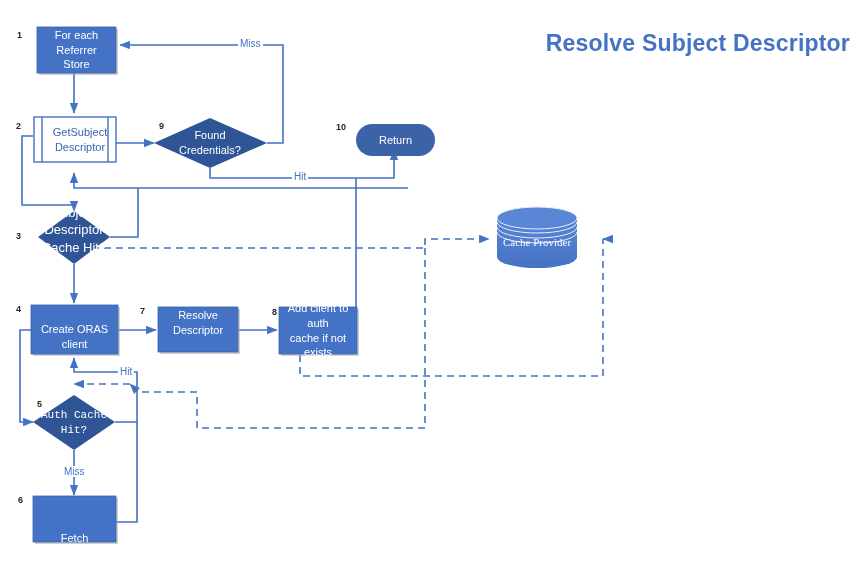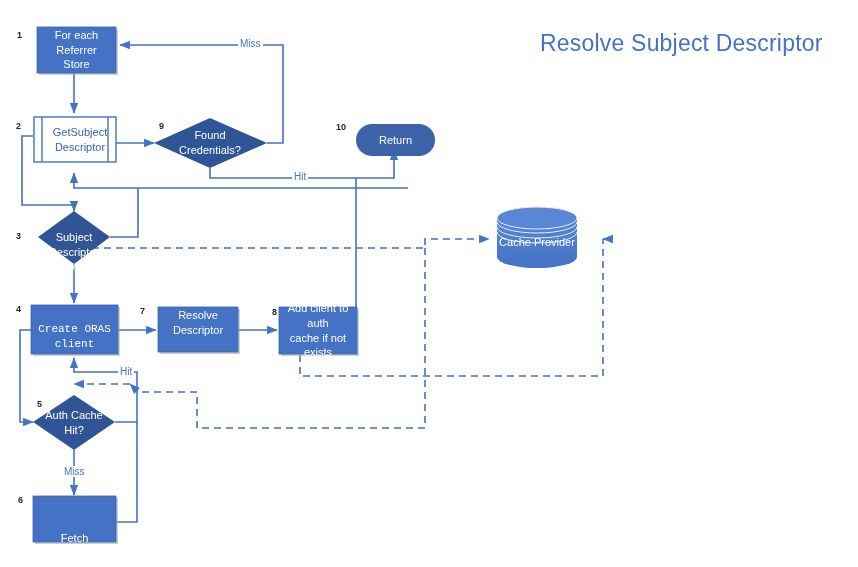--- a/index.html
+++ b/index.html
@@ -4,25 +4,26 @@
 <style>
   html,body{margin:0;padding:0;background:#ffffff;}
   body{
     width:858px;height:567px;position:relative;overflow:hidden;
     font-family:"Liberation Sans","DejaVu Sans",sans-serif;
   }
   #canvas{position:absolute;left:0;top:0;width:858px;height:567px;}
   .diagram-title{
     position:absolute;
     left:540px;top:30px;width:310px;
-    text-align:left;
+    text-align:right;
     font-size:23px;
     color:#4472C4;
     letter-spacing:.2px;
     white-space:nowrap;
+    font-weight:bold;
   }
   .step-num{
     position:absolute;
     font-size:9px;
     font-weight:bold;
     color:#262626;
   }
   .node-label{
     position:absolute;
     display:flex;
@@ -176,39 +177,39 @@
 <div class="step-num" style="left:272px;top:307px;">8</div>
 <div class="step-num" style="left:159px;top:121px;">9</div>
 <div class="step-num" style="left:336px;top:122px;">10</div>
 
 <div class="node-label" style="left:37px;top:27px;width:79px;height:46px;">For each Referrer
 Store</div>
 
 <div class="node-label dark" style="left:42px;top:117px;width:76px;height:45px;">GetSubject
 Descriptor</div>
 
-<div class="node-label" style="left:38px;top:227px;width:72px;height:50px;font-size:11px;">Subject
+<div class="node-label" style="left:38px;top:205px;width:72px;height:50px;font-size:13px;">Subject
 Descriptor
 Cache Hit?</div>
 
-<div class="node-label" style="left:31px;top:305px;width:87px;height:63px;font-family:Liberation Mono, monospace;">Create ORAS client</div>
-
-<div class="node-label" style="left:34px;top:395px;width:80px;height:55px;">Auth Cache Hit?</div>
+<div class="node-label" style="left:31px;top:305px;width:87px;height:63px;">Create ORAS client</div>
+
+<div class="node-label" style="left:34px;top:395px;width:80px;height:55px;font-family:Liberation Mono, monospace;">Auth Cache Hit?</div>
 
 <div class="node-label" style="left:33px;top:496px;width:83px;height:46px;margin-top:42px;">Fetch Credentials
 Using Auth Provider</div>
 
 <div class="node-label" style="left:158px;top:307px;width:80px;height:31px;">Resolve Descriptor</div>
 
 <div class="node-label" style="left:279px;top:307px;width:78px;height:47px;">Add client to auth
 cache if not exists</div>
 
 <div class="node-label" style="left:170px;top:118px;width:80px;height:50px;">Found
 Credentials?</div>
 
 <div class="node-label" style="left:356px;top:124px;width:79px;height:32px;text-align:center;">Return</div>
 
-<div class="node-label" style="left:497px;top:226px;width:80px;height:32px;">Cache Provider</div>
+<div class="node-label" style="left:497px;top:226px;width:80px;height:32px;font-family:Liberation Serif, serif;">Cache Provider</div>
 
 <div class="edge-label" style="left:238px;top:38px;">Miss</div>
 <div class="edge-label" style="left:292px;top:171px;">Hit</div>
 <div class="edge-label" style="left:118px;top:366px;">Hit</div>
 <div class="edge-label" style="left:62px;top:466px;">Miss</div>
 
 </body></html>

